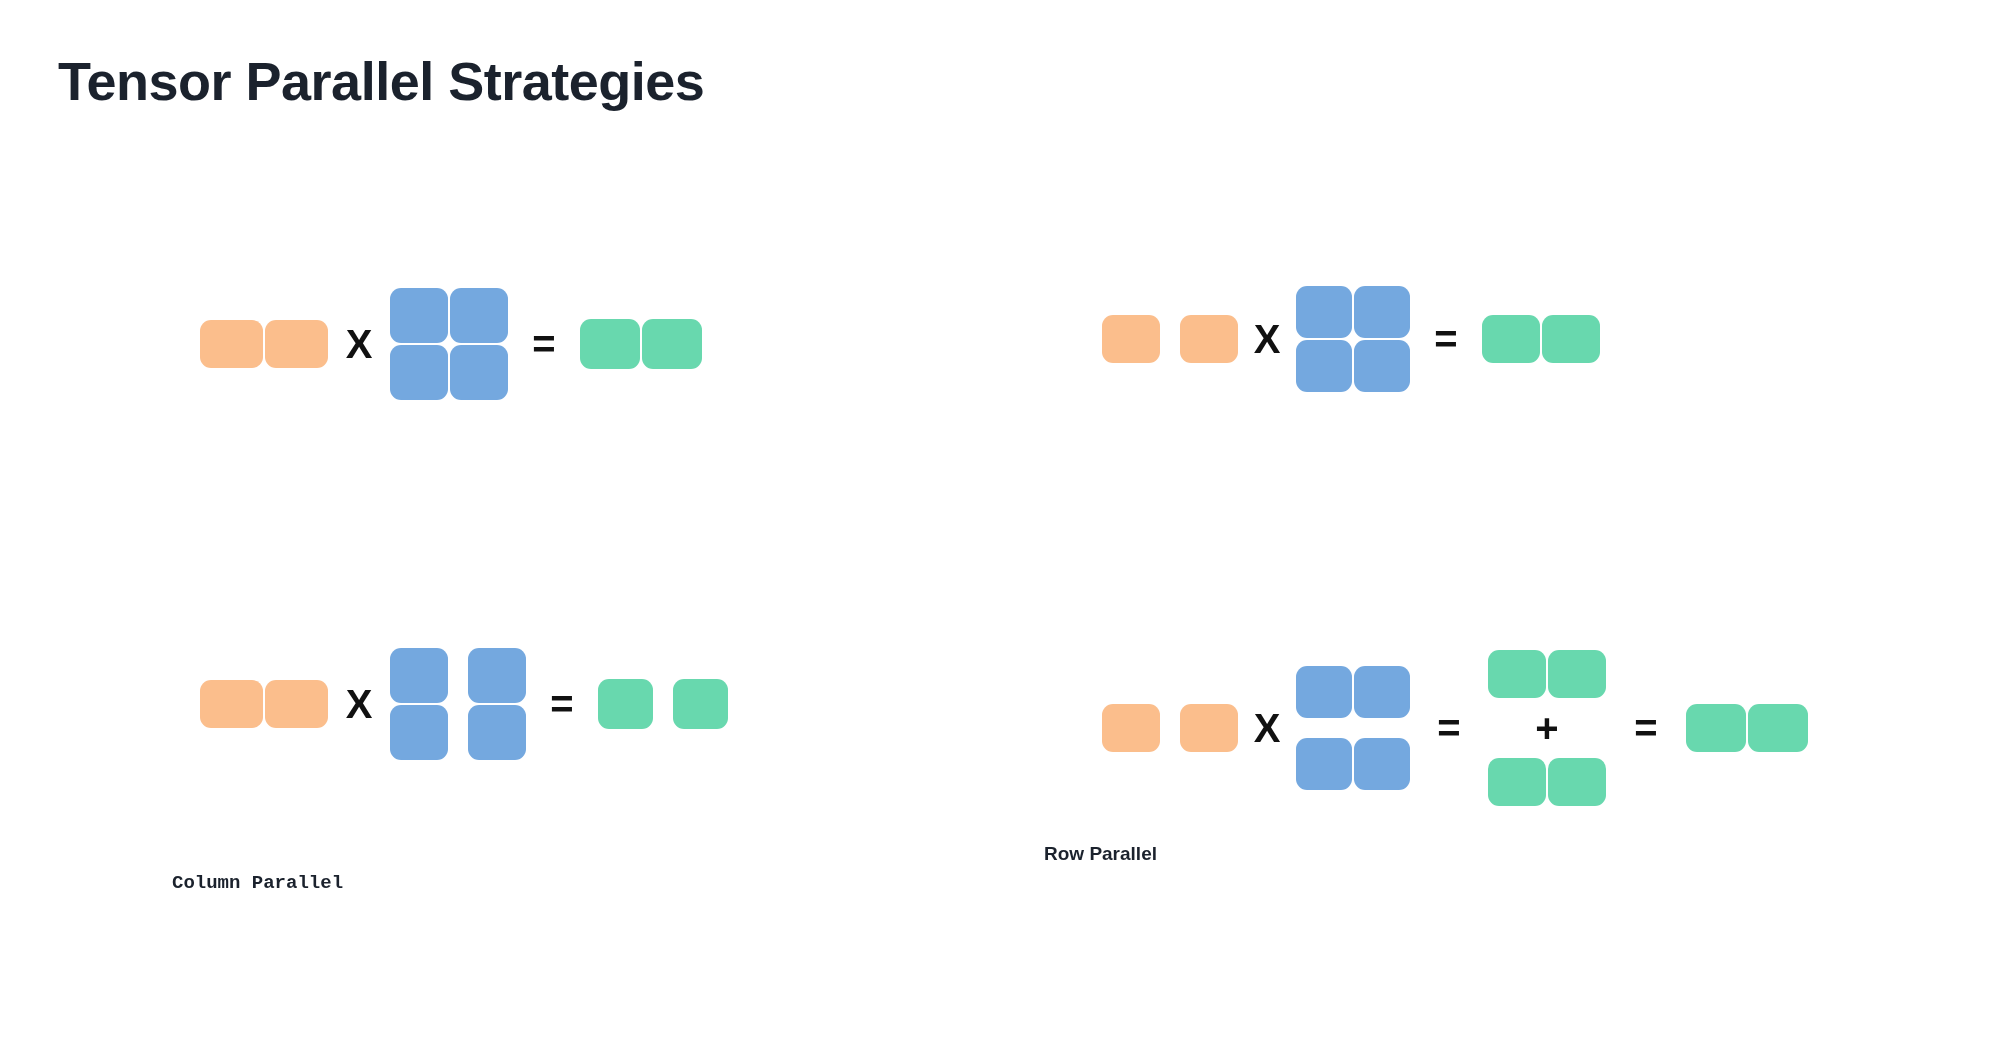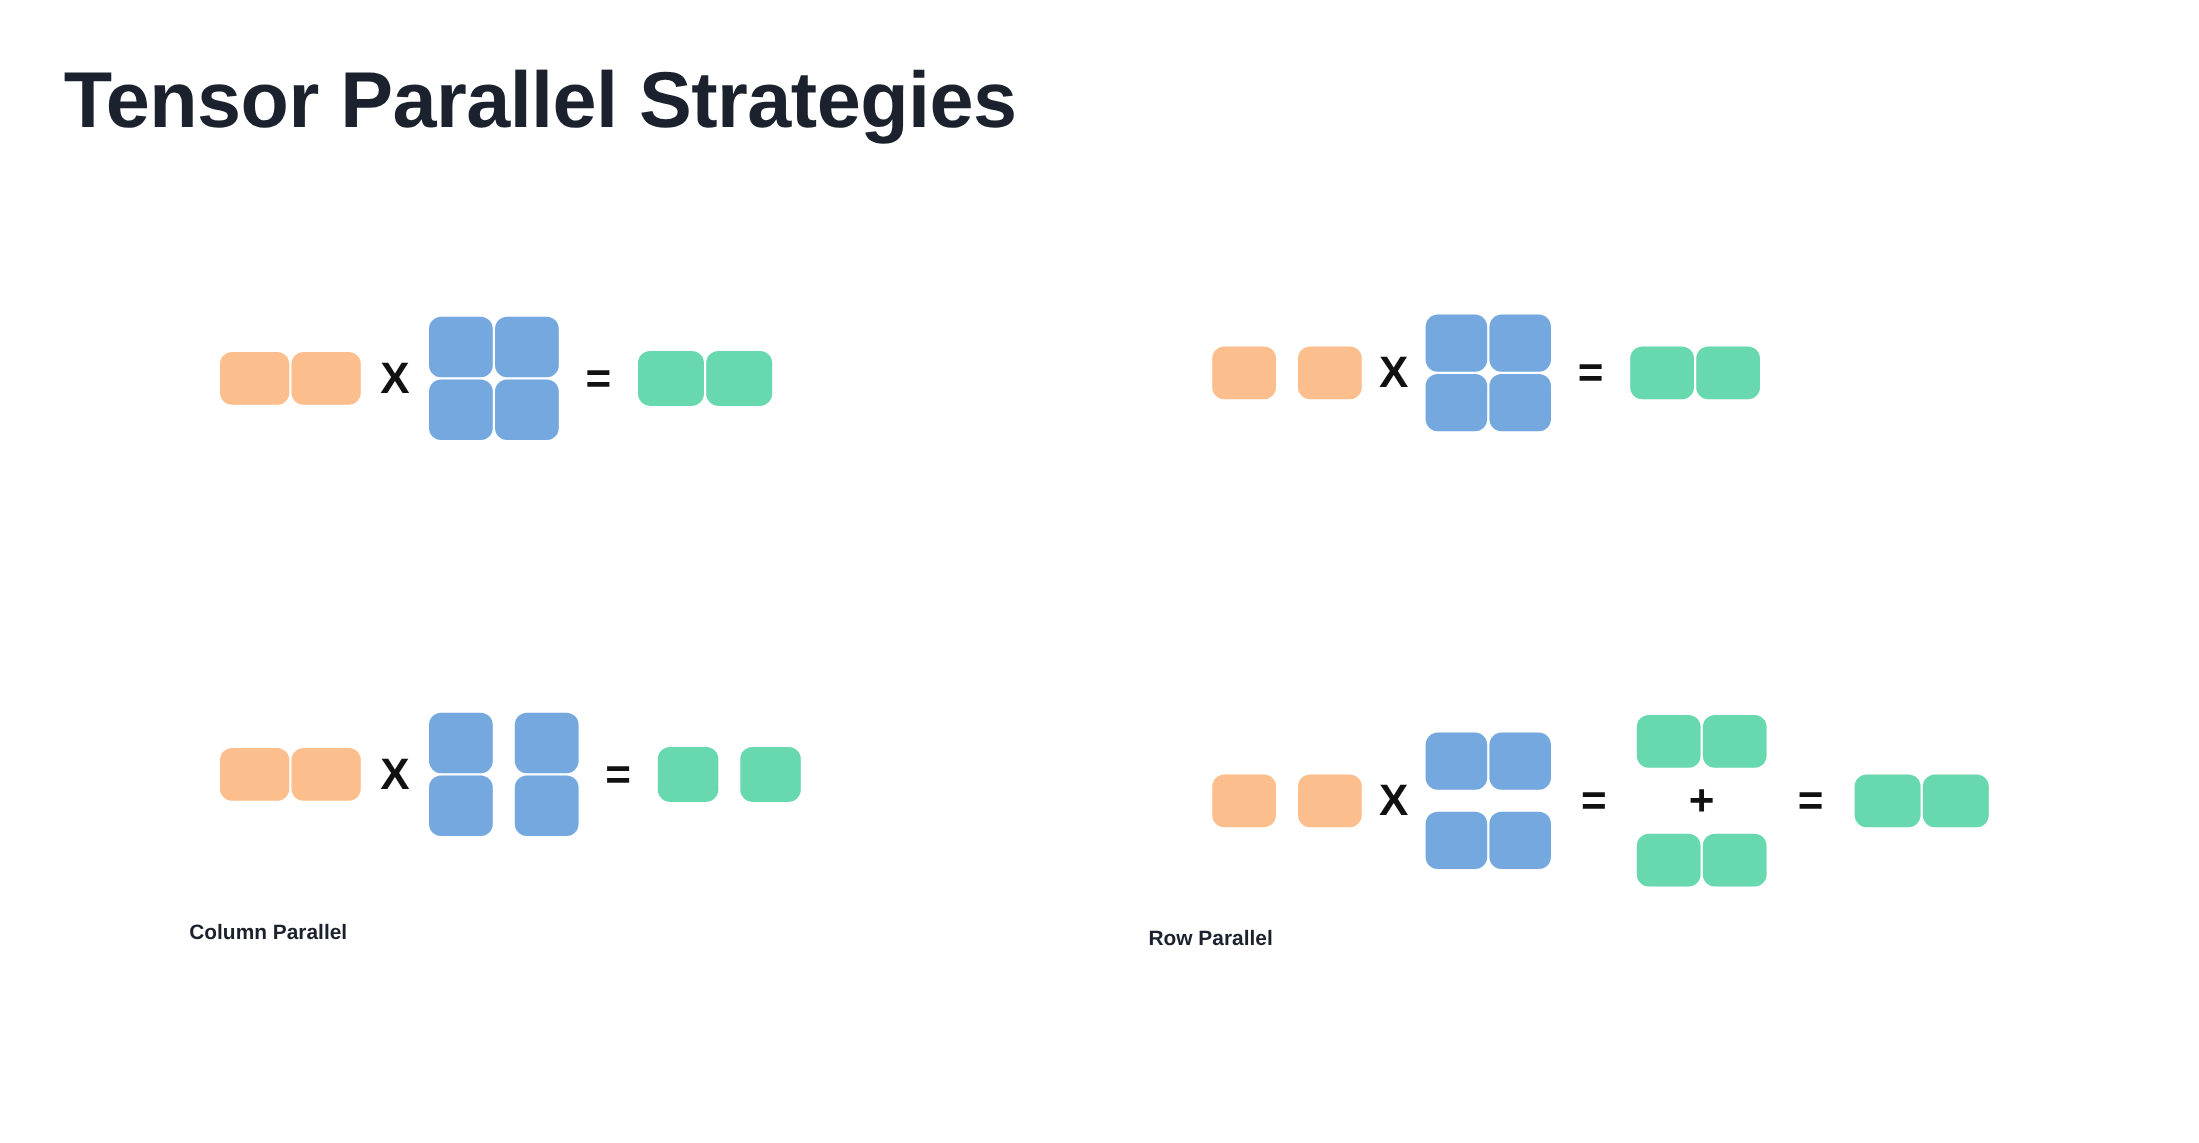--- a/index.html
+++ b/index.html
@@ -12,21 +12,21 @@
     height: 1039px;
     position: relative;
     font-family: "Liberation Sans", sans-serif;
     overflow: hidden;
   }
 
   #page-title {
     position: absolute;
     left: 58px;
     top: 50px;
-    font-size: 72px;
+    font-size: 54px;
     font-weight: bold;
     color: #1b222d;
     letter-spacing: -0.5px;
     white-space: nowrap;
   }
 
   .eq-group {
     position: absolute;
     display: flex;
     align-items: center;
@@ -175,21 +175,21 @@
   <div class="operator" style="width:72px;">=</div>
 
   <div class="matrix">
     <div class="mrow split-col">
       <div class="cell c-green" style="width:55px;height:50px;"></div>
       <div class="cell c-green" style="width:55px;height:50px;"></div>
     </div>
   </div>
 </div>
 
-<div class="section-label" style="left:172px; top:838px;">Column Parallel</div>
+<div class="section-label" style="left:172px; top:872px;font-family:Liberation Mono, monospace;">Column Parallel</div>
 
 <div class="eq-group" style="left:1102px; top:650px;">
 
   <div class="matrix split-col">
     <div class="mrow split-col">
       <div class="cell c-orange" style="width:58px;height:48px;"></div>
       <div class="cell c-orange" style="width:58px;height:48px;"></div>
     </div>
   </div>
 

